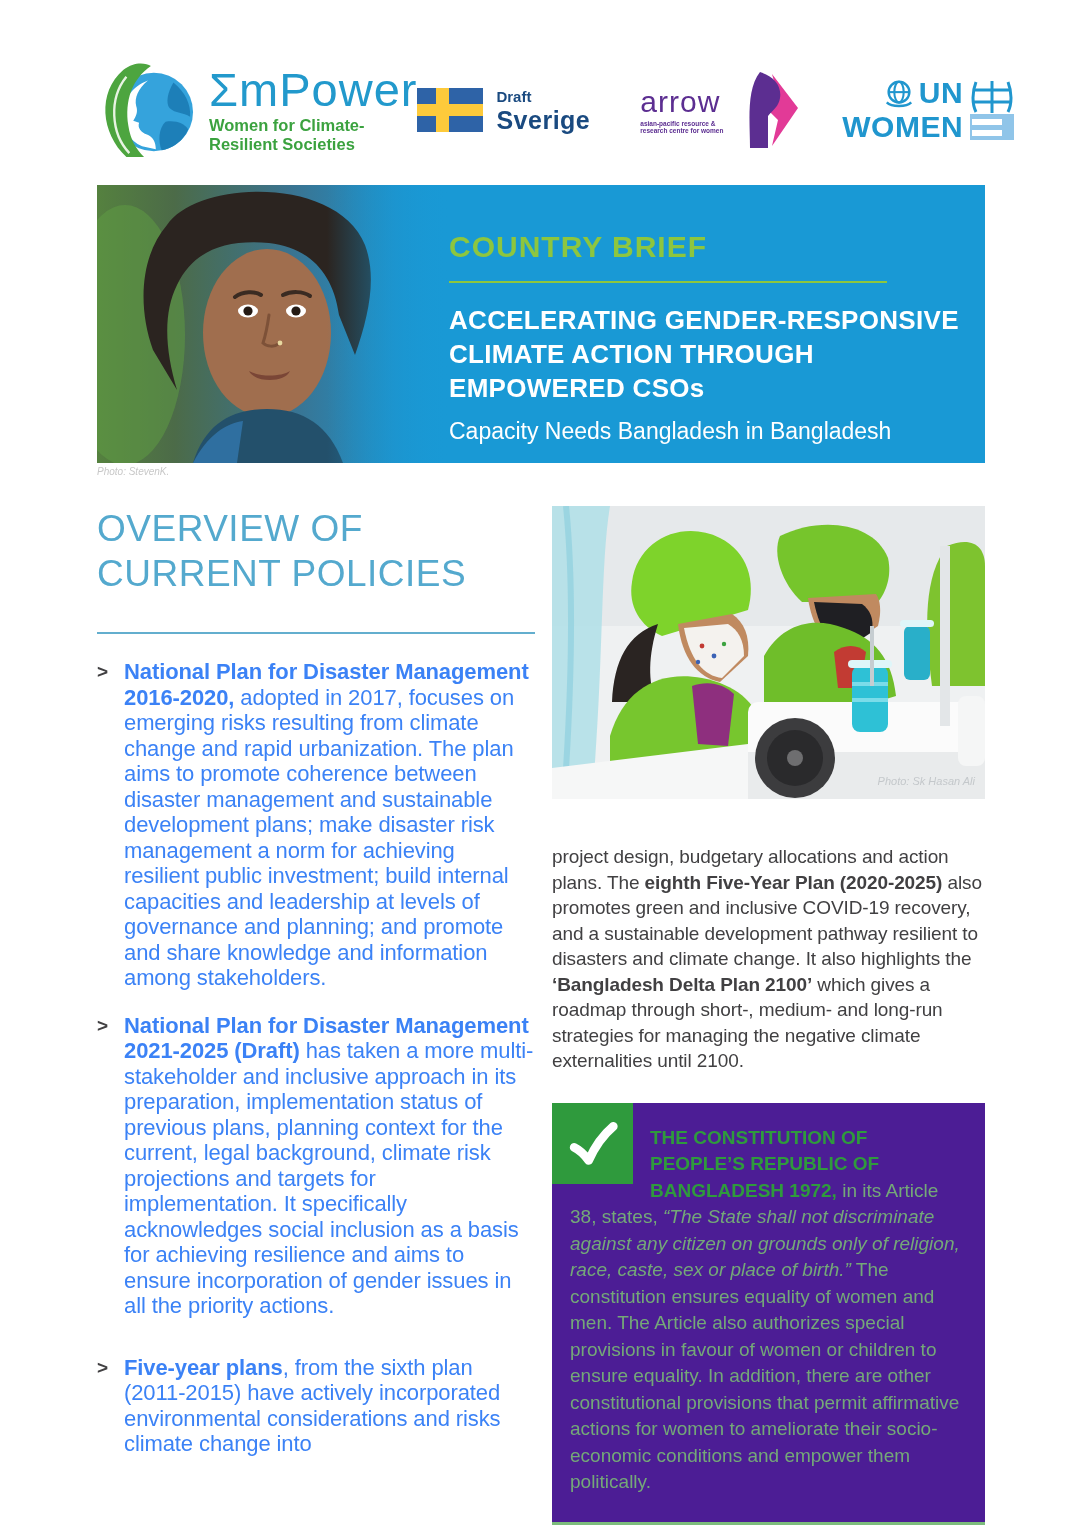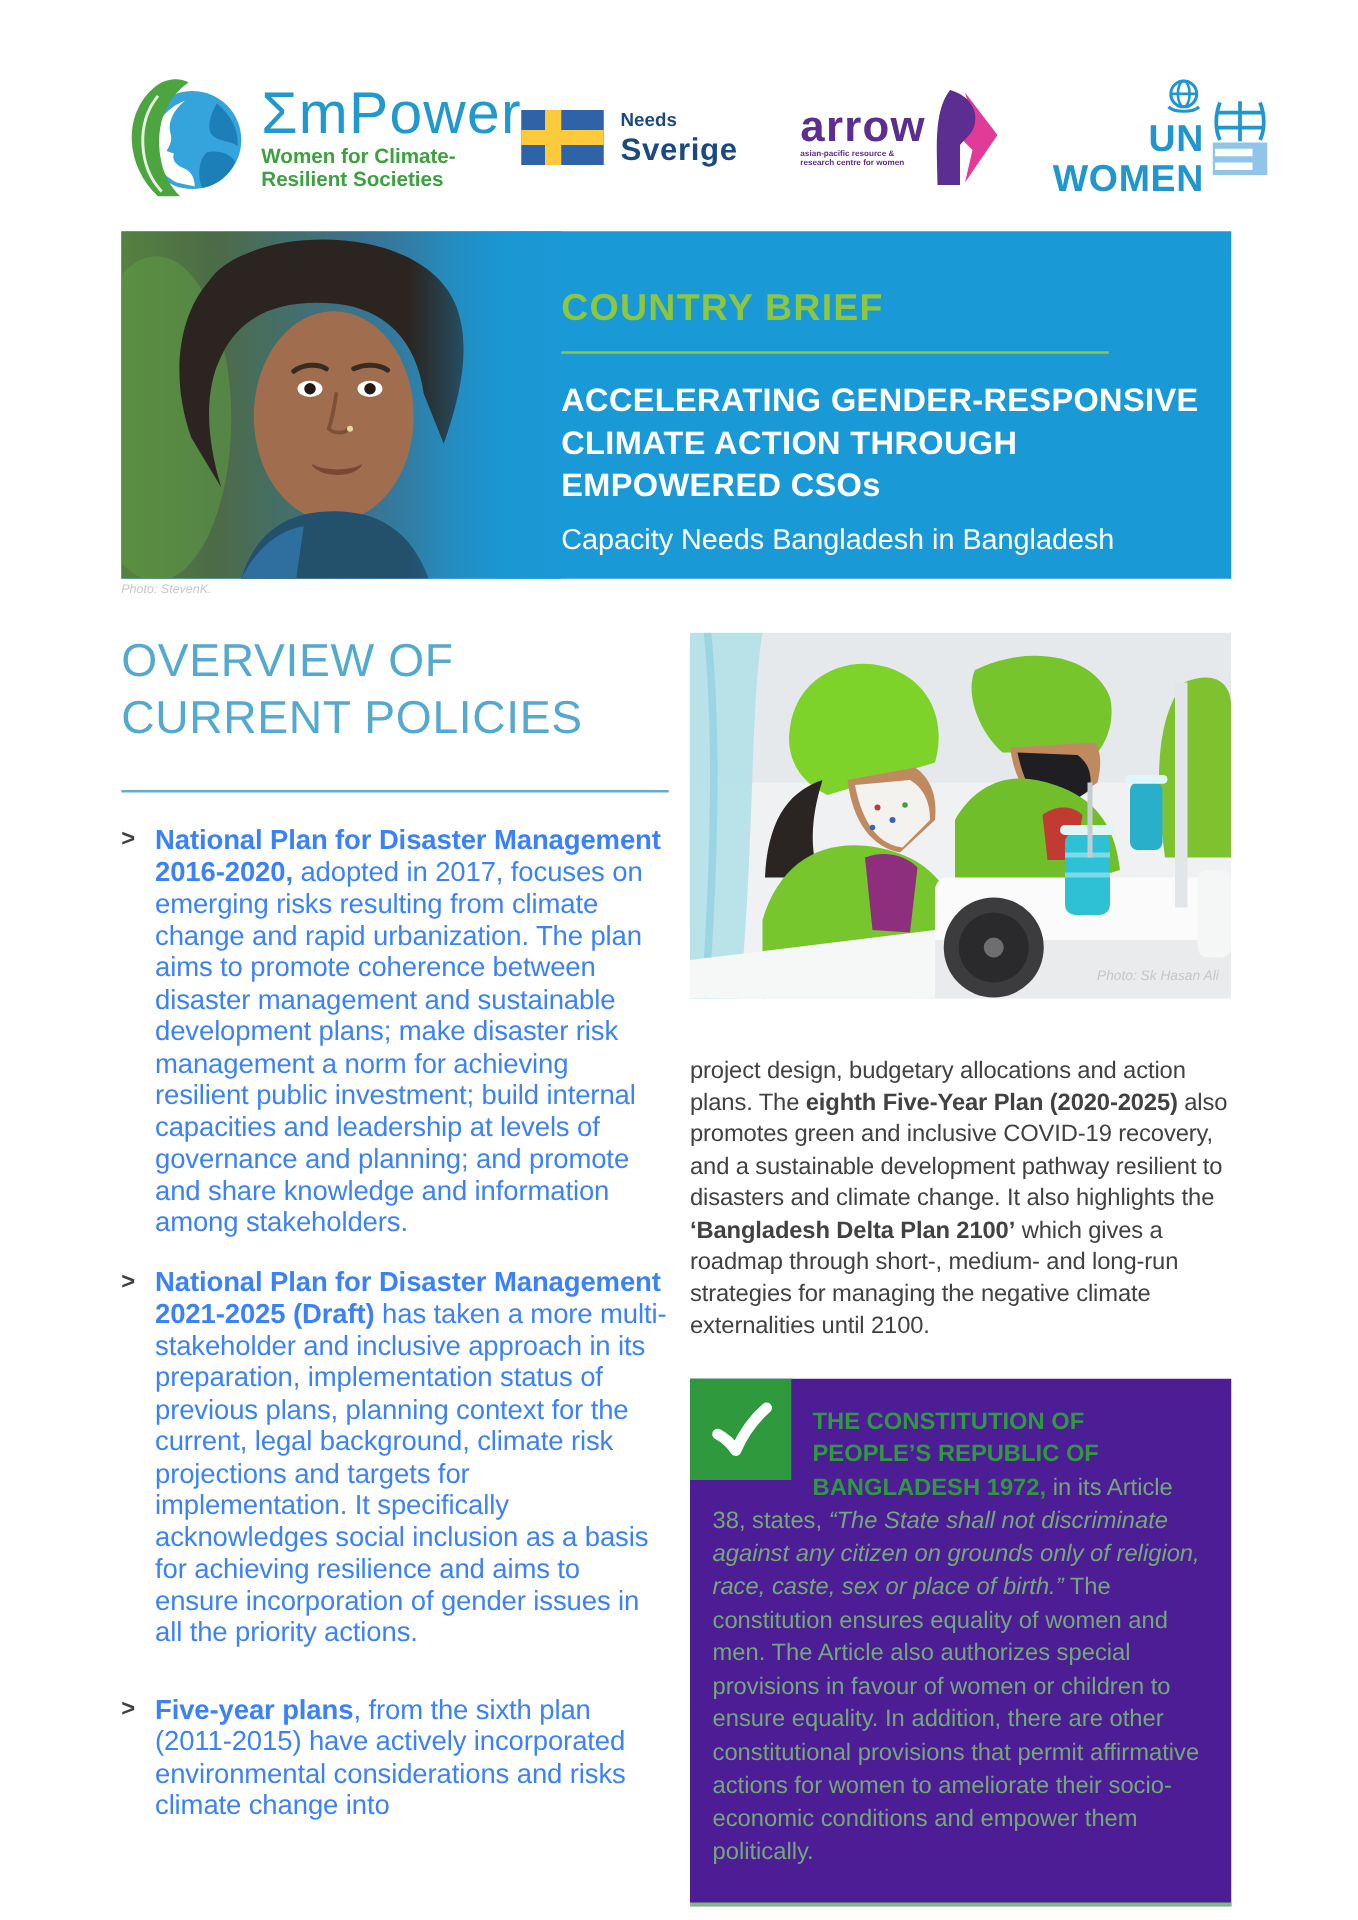--- a/index.html
+++ b/index.html
@@ -17,27 +17,27 @@
 
   .sweden { margin-left:auto; display:flex; align-items:flex-start; gap:13px; }
   .sweden-flag { position:relative; width:66px; height:44px; background:#2E63A7; flex:none; }
   .sweden-flag .v { position:absolute; left:19px; top:0; width:13px; height:44px; background:#FDCA3B; }
   .sweden-flag .h { position:absolute; left:0; top:16px; width:66px; height:12px; background:#FDCA3B; }
   .sweden-text { color:#1A4A80; font-weight:bold; line-height:1; }
   .sweden-line1 { font-size:15px; margin-top:1px; }
   .sweden-line2 { font-size:25px; margin-top:4px; letter-spacing:0.5px; }
 
   .arrowlogo { margin-left:50px; display:flex; align-items:center; }
-  .arrow-word { font-size:35px; font-weight:bold; color:#5C2E91; line-height:30px; letter-spacing:1px; }
+  .arrow-word { font-size:30px; font-weight:normal; color:#5C2E91; line-height:30px; letter-spacing:1px; }
   .arrow-tag { font-size:6.5px; line-height:7px; color:#5C2E91; width:104px; margin-top:3px; font-weight:bold; }
   .arrow-icon { width:52px; height:76px; margin-left:2px; flex:none; }
 
   .unwomen { margin-left:44px; display:flex; align-items:center; gap:7px; }
   .unw-words { color:#2096CE; font-weight:bold; line-height:1; }
-  .unw-top { display:flex; align-items:flex-end; gap:4px; justify-content:flex-end;flex-direction:column; }
+  .unw-top { display:flex; align-items:flex-start; gap:4px; justify-content:flex-end; }
   .unw-un { font-size:30px; letter-spacing:0.5px; }
   .unw-women { font-size:30px; letter-spacing:0.5px; margin-top:2px; }
   .unw-emblem { width:32px; height:32px; flex:none; }
   .unw-flag { width:44px; height:60px; flex:none; }
 
   
   .banner { position:absolute; left:97px; top:185px; width:888px; height:278px; background:#1999D5; overflow:hidden; }
   .banner-photo { position:absolute; left:0; top:0; width:352px; height:278px; }
   .banner-text { position:absolute; left:352px; top:33px; width:525px;margin-top:12px; }
   .kicker { font-size:30px; font-weight:bold; color:#8DC63F; letter-spacing:1px; }
@@ -98,21 +98,21 @@
         <div class="empower-tagline">Women for Climate-Resilient Societies</div>
       </div>
     </div>
 
     <div class="sweden">
       <div class="sweden-flag">
           <div class="v"></div>
           <div class="h"></div>
         </div>
       <div class="sweden-text">
-        <div class="sweden-line1">Needs</div>
+        <div class="sweden-line1">Draft</div>
         <div class="sweden-line2">Sverige</div>
       </div>
     </div>
 
     <div class="arrowlogo">
       <div>
         <div class="arrow-word">arrow</div>
         <div class="arrow-tag">asian-pacific resource &amp; research centre for women</div>
       </div>
       <svg class="arrow-icon" viewBox="0 0 52 76">

